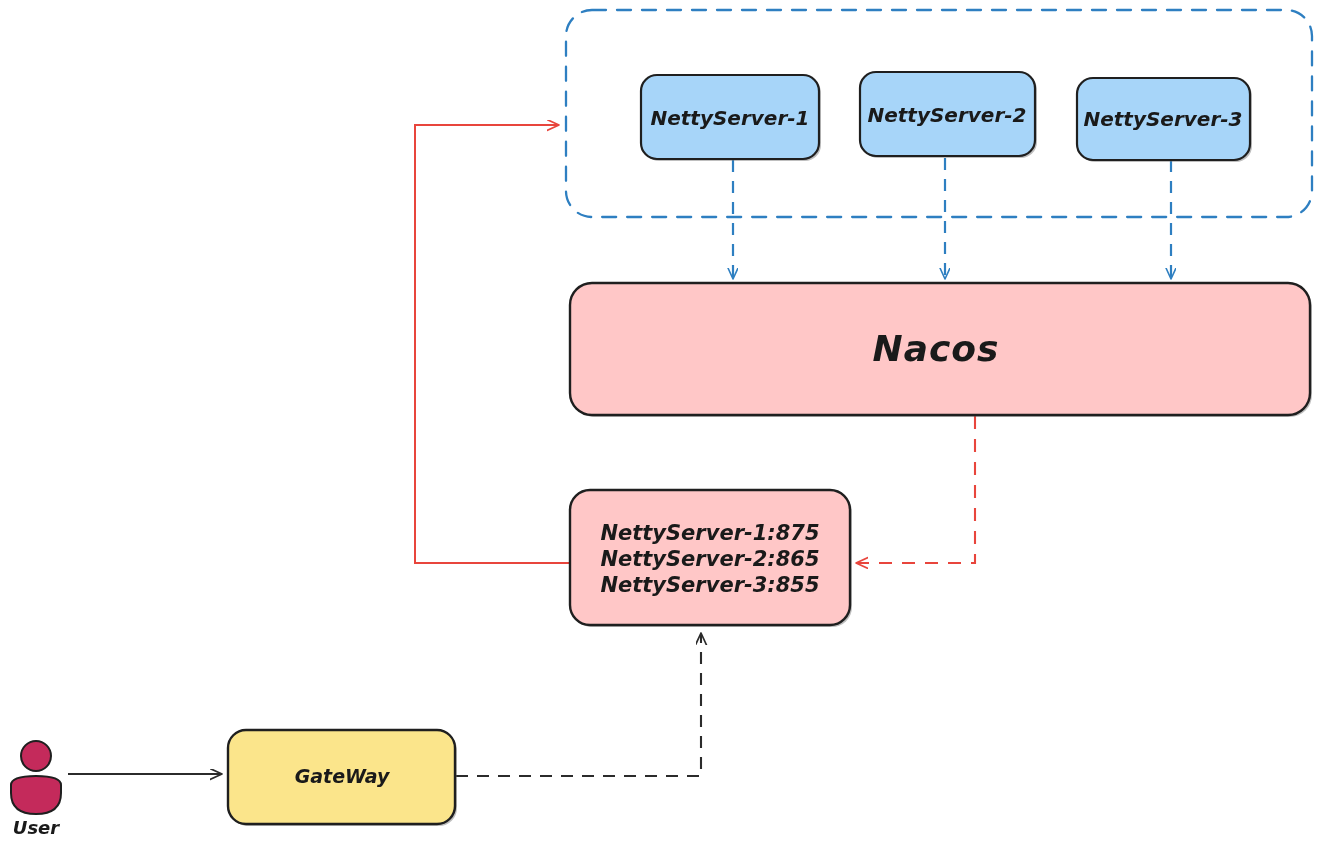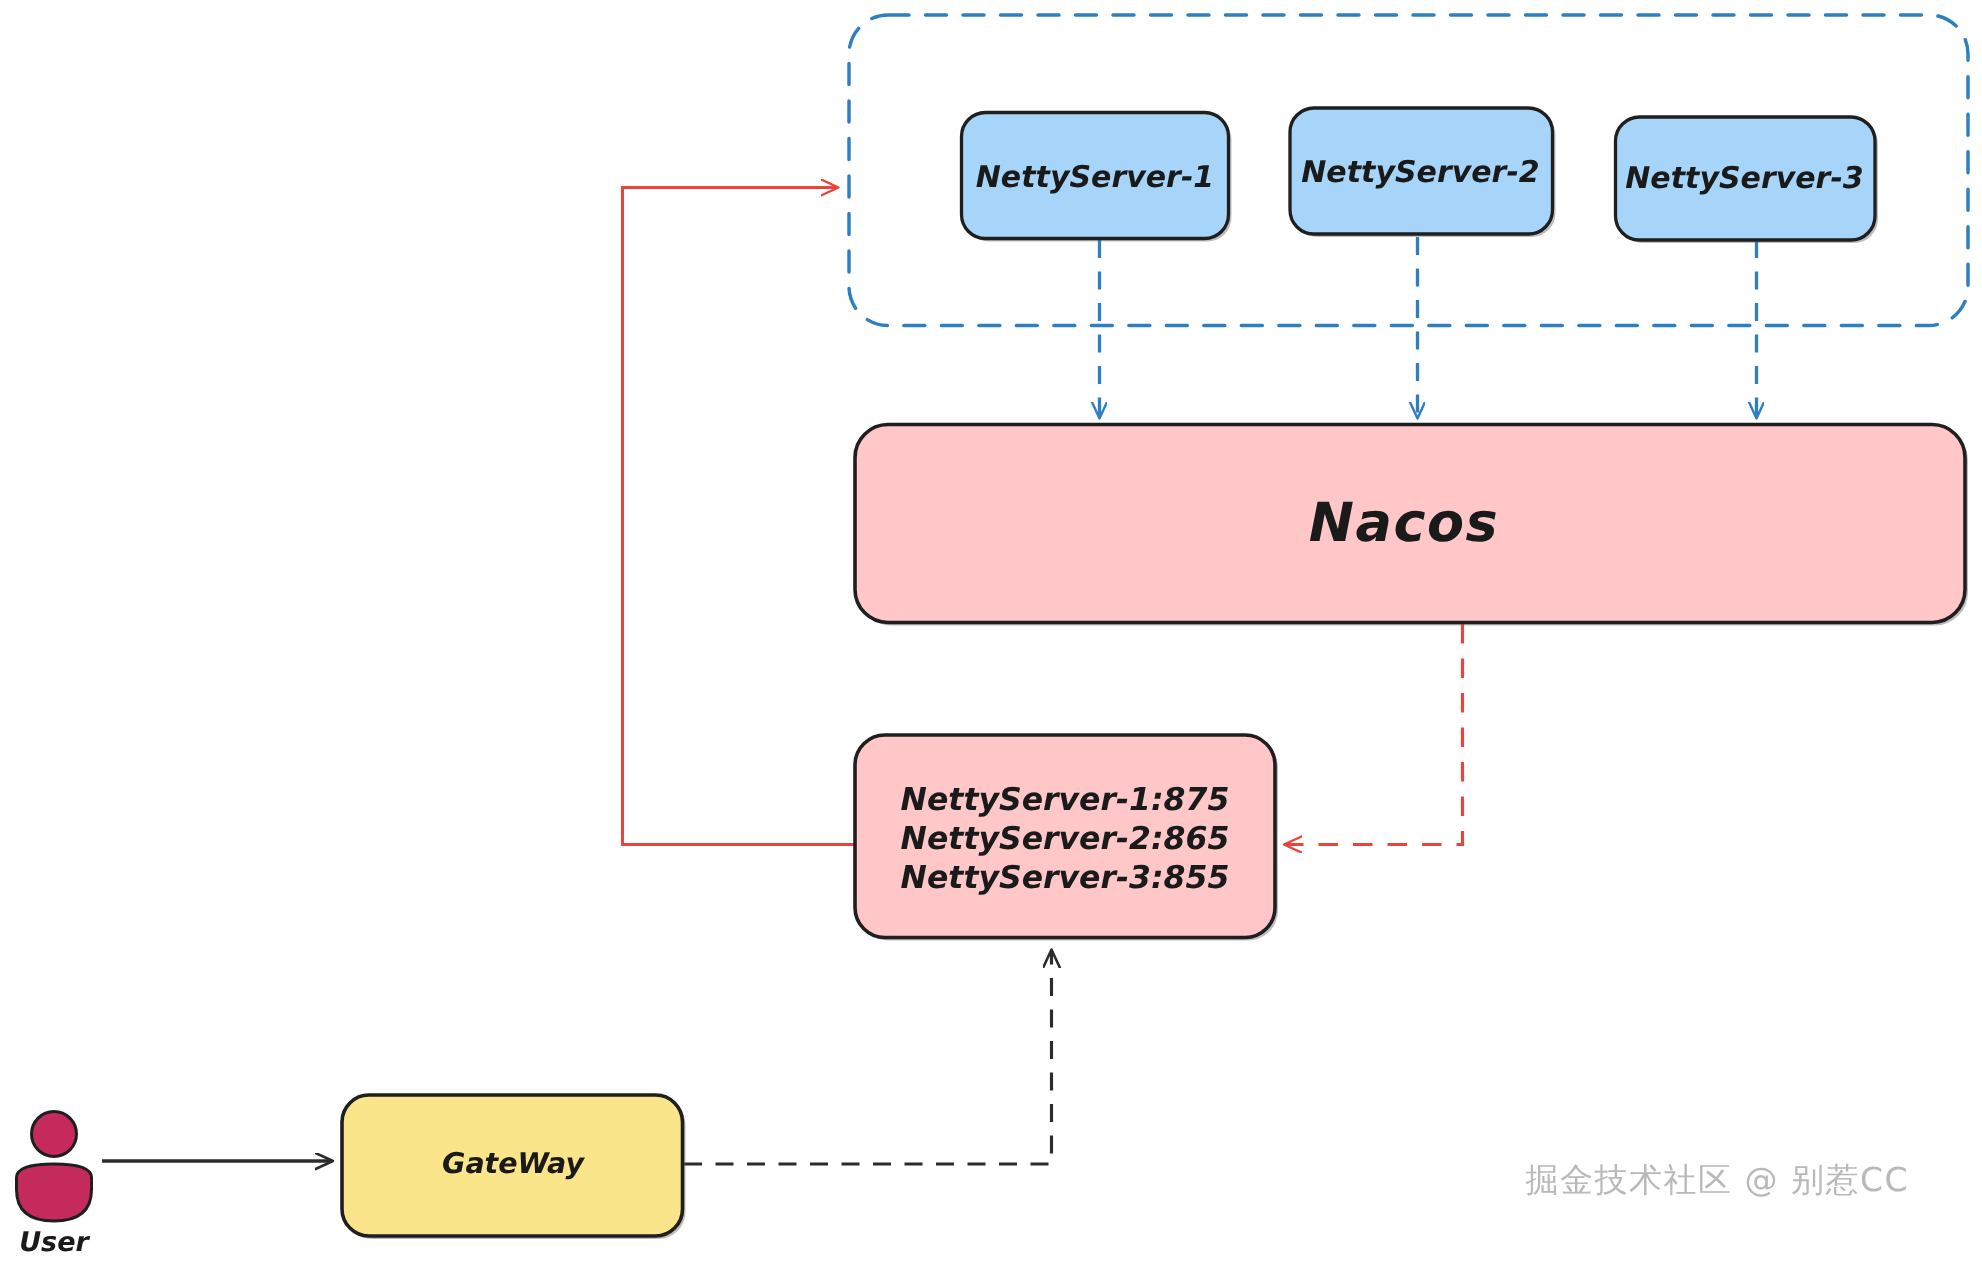--- a/index.html
+++ b/index.html
@@ -146,15 +146,14 @@
       <text class="node-label node-label-gateway" x="342" y="777">GateWay</text>
     </g>
 
     <g>
       <circle cx="36" cy="756" r="15" fill="#C42A5B" stroke="#1f1f1f" stroke-width="2"></circle>
       <path d="M11,785 Q11,776 36,776 Q61,776 61,785 L61,793 Q61,814 36,814 Q11,814 11,793 Z" fill="#C42A5B" stroke="#1f1f1f" stroke-width="2" stroke-linejoin="round"></path>
       <text class="node-label node-label-user" x="36" y="829">User</text>
     </g>
   </svg>
 
-  <div class="watermark-text" style="left:1017px; top:772px;">掘金技术社区 @ 别惹CC</div>
 
 </div>
 
 </body></html>

